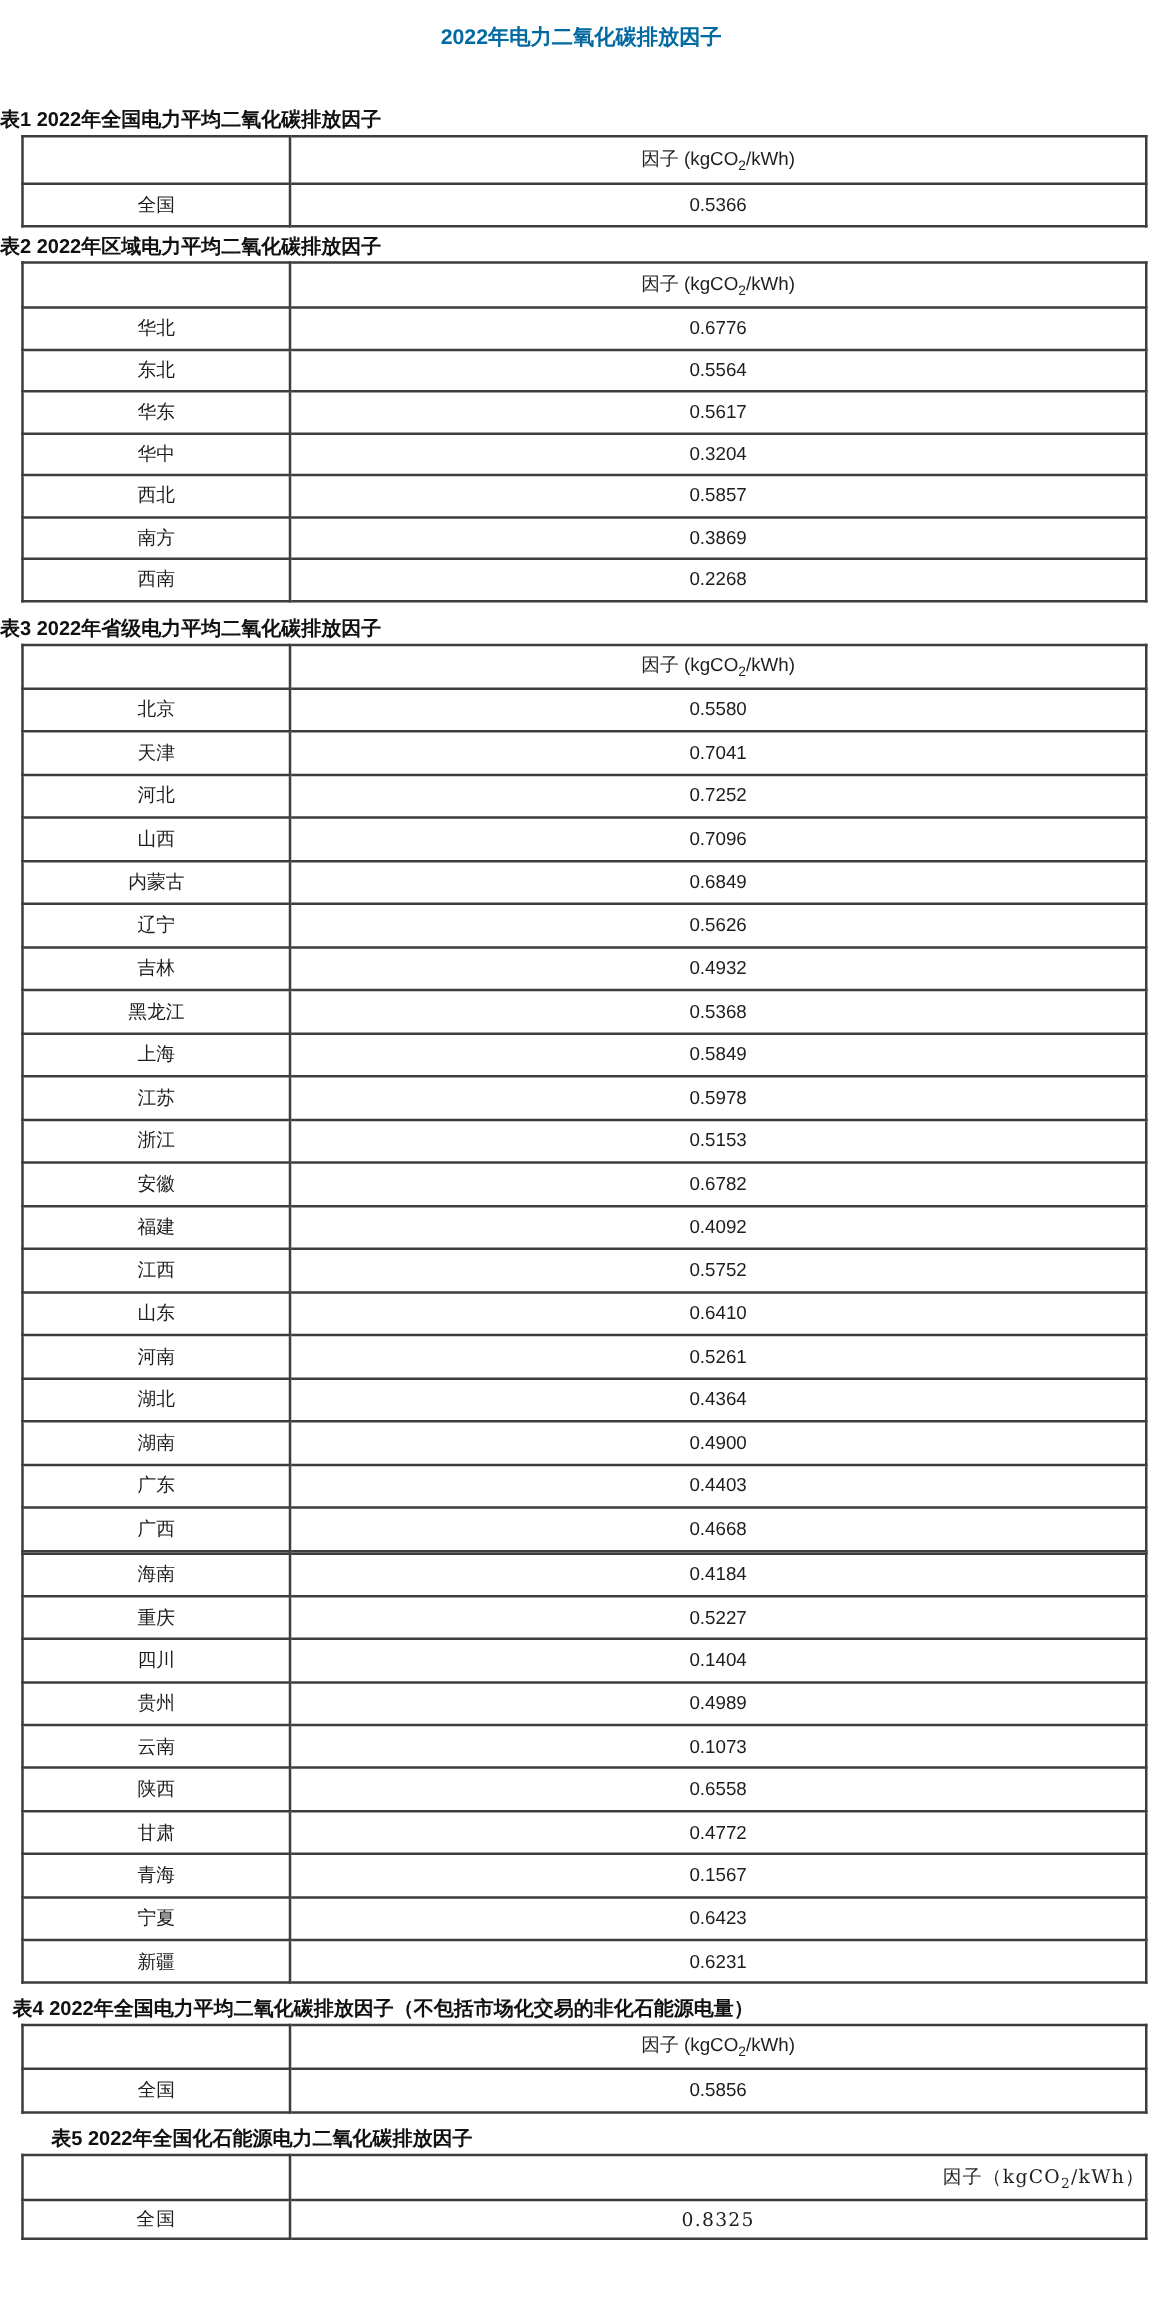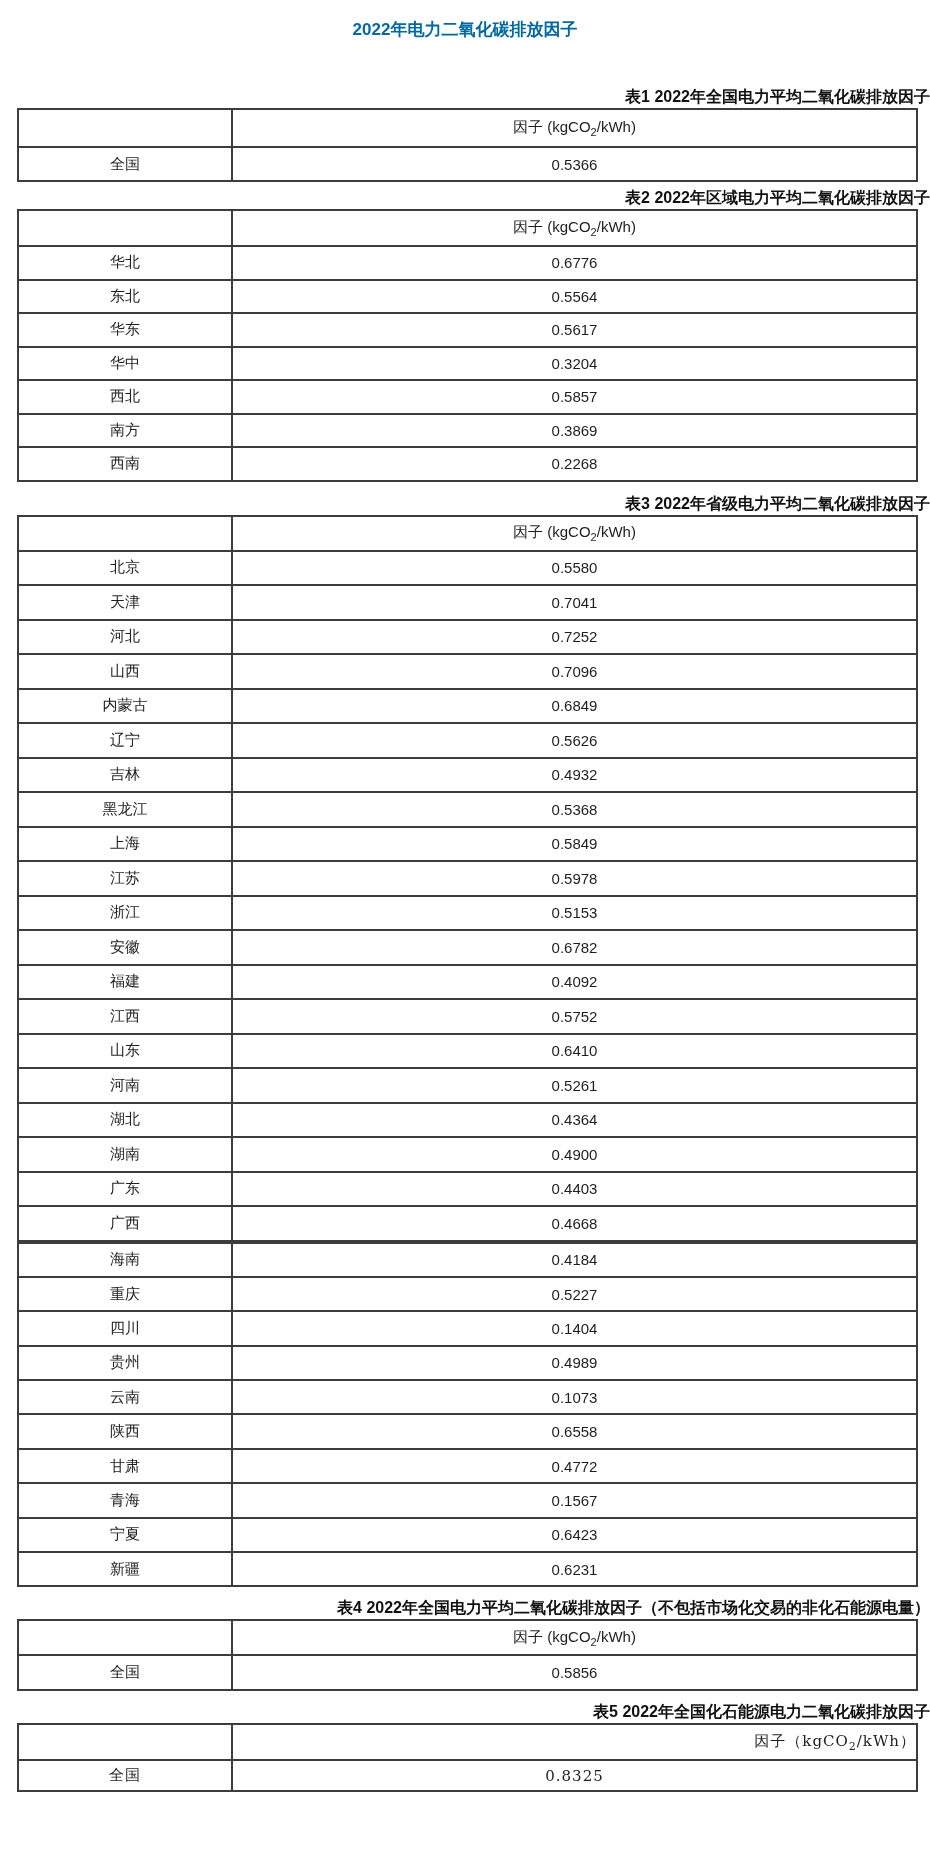--- a/index.html
+++ b/index.html
@@ -21,27 +21,27 @@
     line-height: 24px;
     font-weight: bold;
     text-align: center;
     color: #0369a1;
   }
   .caption {
     margin: 0;
     font-size: 16px;
     line-height: 22px;
     font-weight: bold;
-    text-align: right;
+    text-align: left;
     color: #111111;
   }
   #cap1 { margin-top: 44px; }
   #cap2 { margin-top: 5px;  }
-  #cap3 { margin-top: 11px; padding-left: 24px; }
-  #cap4 { margin-top: 10px; }
+  #cap3 { margin-top: 11px; }
+  #cap4 { margin-top: 10px; padding-left: 10px; }
   #cap5 { margin-top: 10px; margin-left: 41px; }
 
   table.factor-table {
     border-collapse: collapse;
     table-layout: fixed;
     width: 901px;
     margin: 0 0 0 17px;
   }
   table.factor-table col.col-region { width: 214px; }
   table.factor-table td {

